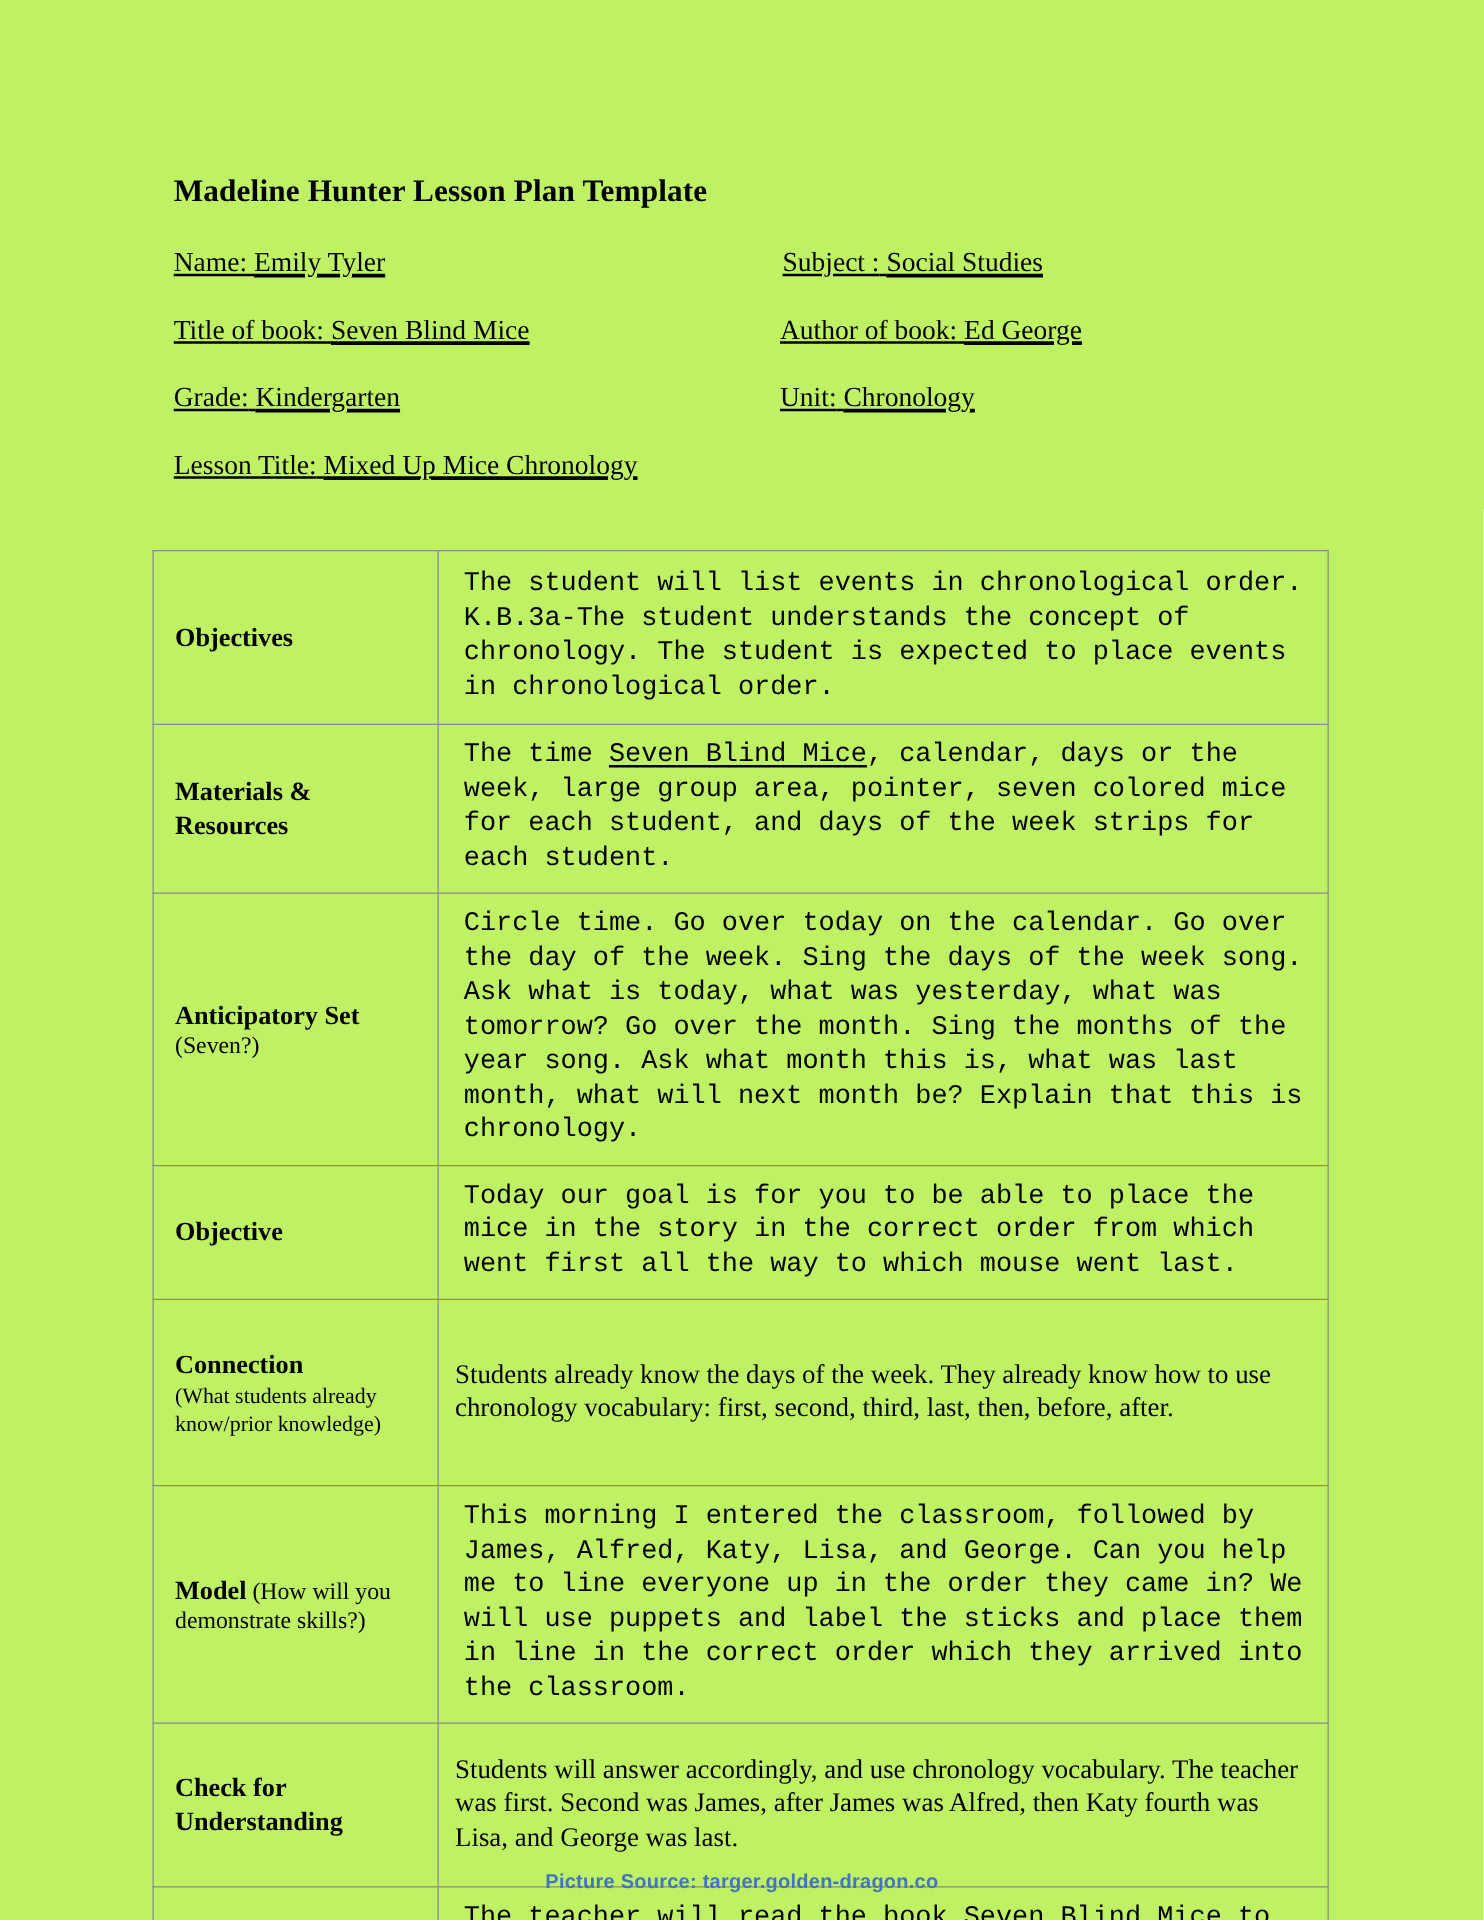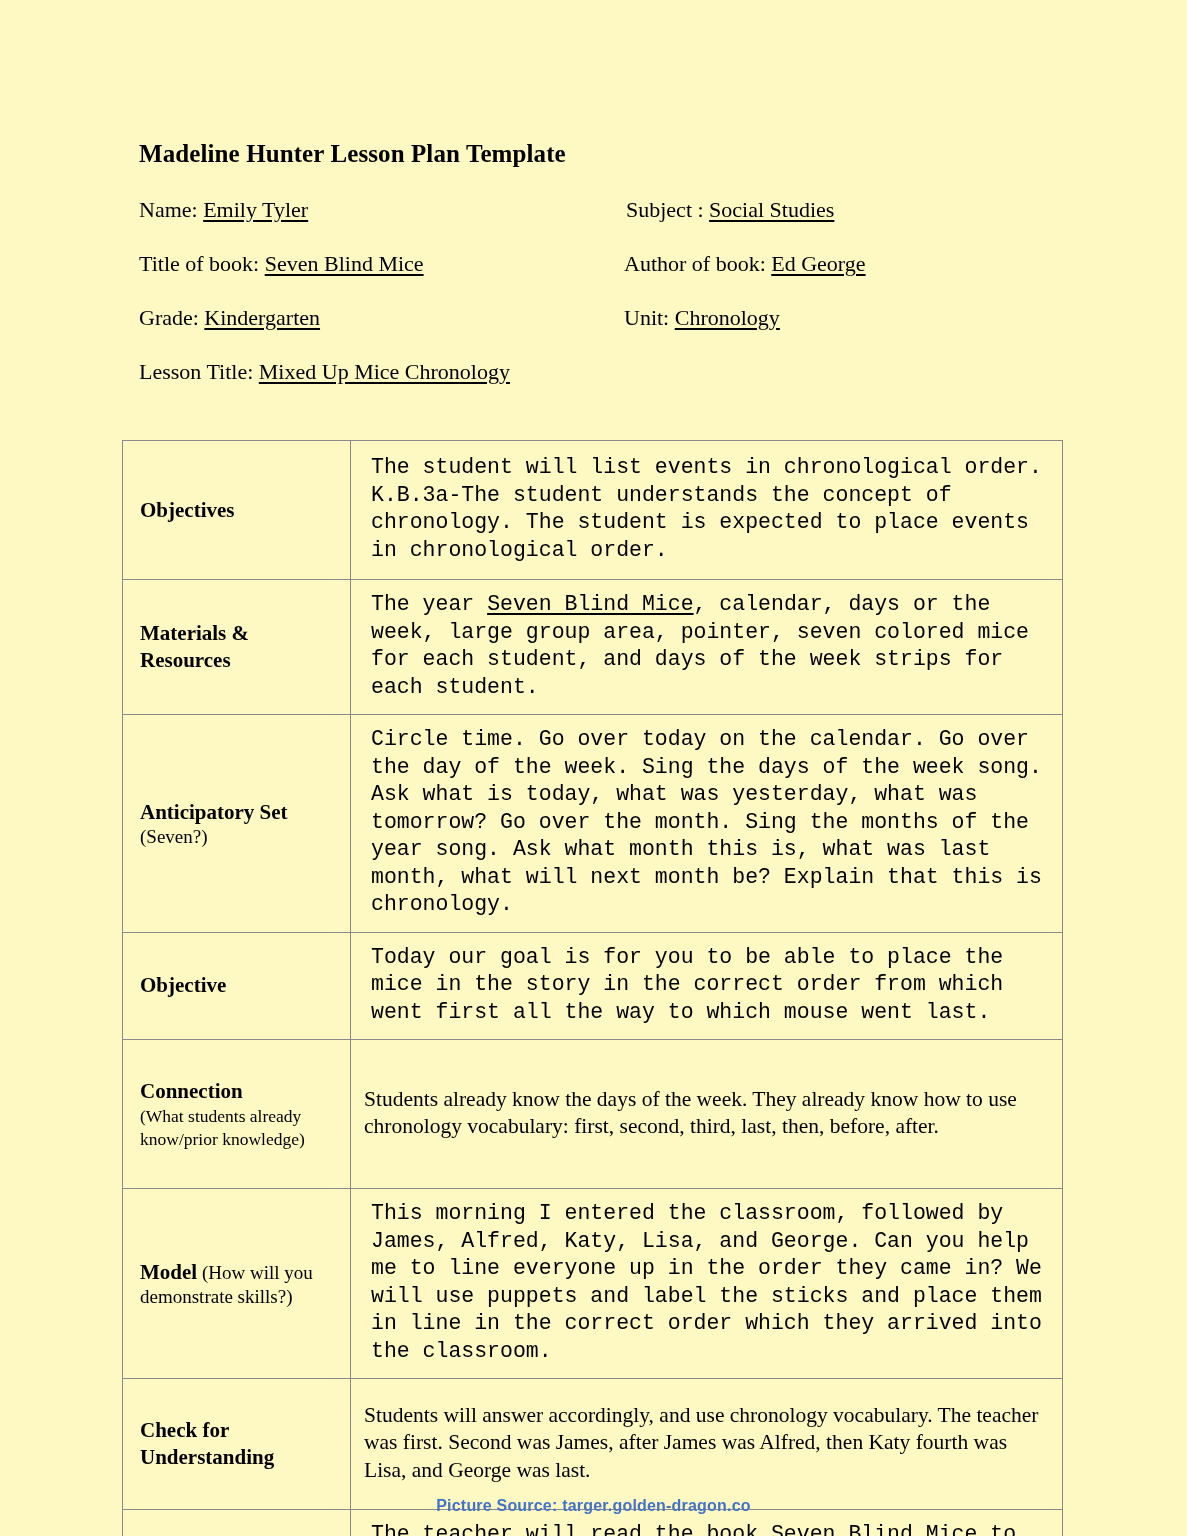--- a/index.html
+++ b/index.html
@@ -13,21 +13,21 @@
     font-family: "Liberation Serif", "DejaVu Serif", serif;
     color: #000000;
     position: relative;
     overflow: hidden;
   }
   .page {
     position: absolute;
     left: 0; top: 0;
     width: 1187px;
     height: 1536px;
-    background: #fef9c3;
+    background: #bef264;
   }
   .doc-title {
     position: absolute;
     left: 139px;
     top: 140px;
     font-size: 25px;
     font-weight: bold;
     letter-spacing: 0.1px;
   }
 
@@ -40,20 +40,21 @@
   }
   .field-row {
     position: relative;
     height: 54px;
     font-size: 22px;
     line-height: 28px;
   }
   .fld {
     position: absolute;
     white-space: nowrap;
+    text-decoration: underline;
   }
   .fld.left  { left: 0px; }
   .fld.right { left: 485px; }
   .fld.right.indent { left: 487px; }
   .fld .lbl { }
   .fld .val {
     text-decoration: underline;
     text-underline-offset: 2.5px;
   }
 
@@ -191,21 +192,21 @@
         <td class="body-cell">
           <div class="cell-text indent-first"><span> The student will list events in chronological order. K.B.3a-The student understands the concept of chronology. The student is expected to place events in chronological order.</span></div>
         </td>
       </tr>
 
       <tr class="r-materials">
         <td class="label-cell">
           <span class="lab-main">Materials &amp; Resources</span>
         </td>
         <td class="body-cell">
-          <div class="cell-text indent-first"><span> The year </span><span class="u">Seven Blind Mice</span><span>, calendar, days or the week, large group area, pointer, seven colored mice for each student, and days of the week strips for each student.</span></div>
+          <div class="cell-text indent-first"><span> The time </span><span class="u">Seven Blind Mice</span><span>, calendar, days or the week, large group area, pointer, seven colored mice for each student, and days of the week strips for each student.</span></div>
         </td>
       </tr>
 
       <tr class="r-anticipatory">
         <td class="label-cell">
           <span class="lab-main">Anticipatory Set</span><span class="lab-sub-inline"> (Seven?)</span>
         </td>
         <td class="body-cell">
           <div class="cell-text indent-first"><span> Circle time. Go over today on the calendar. Go over the day of the week. Sing the days of the week song. Ask what is today, what was yesterday, what was tomorrow? Go over the month. Sing the months of the year song. Ask what month this is, what was last month, what will next month be? Explain that this is chronology.</span></div>
         </td>

